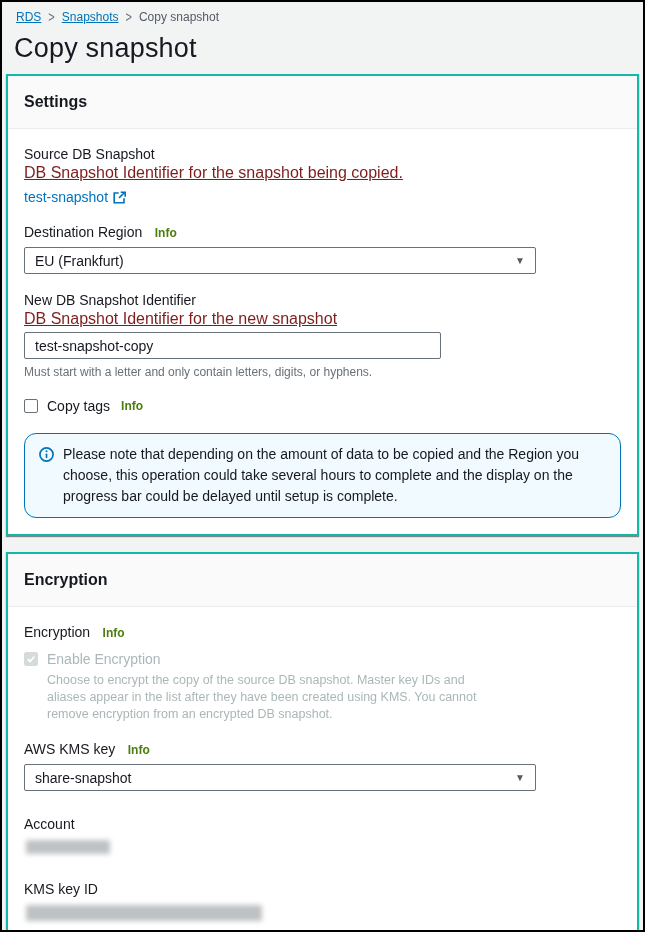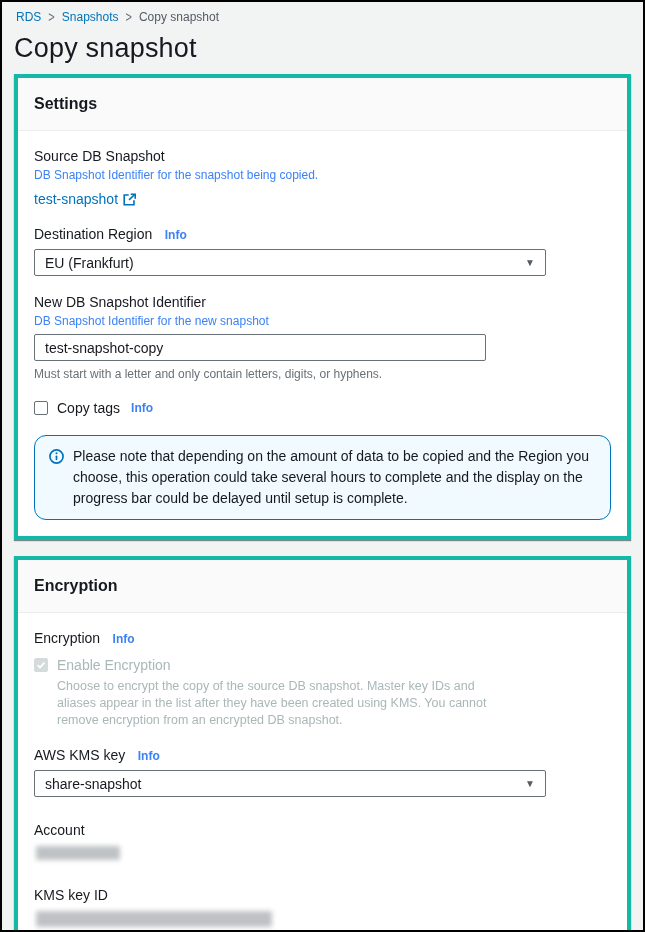--- a/index.html
+++ b/index.html
@@ -10,62 +10,62 @@
     width: 645px; height: 932px;
     border: 2px solid #000;
     background: #f2f3f3;
     display: flex; flex-direction: column;
     overflow: hidden;
   }
 
   
   .page-header { padding: 8px 14px 0 14px; }
   .breadcrumb { font-size: 12px; display: flex; align-items: center; gap: 7px; }
-  .breadcrumb a { color: #0073bb; cursor: pointer; }
+  .breadcrumb a { color: #0073bb; text-decoration: underline; cursor: pointer; }
   .crumb-sep { color: #687078; font-size: 11px; transform: scaleY(1.3); display: inline-block; }
   .crumb-current { color: #545b64; }
   .page-title { font-size: 27px; font-weight: 400; color: #16191f; margin: 9px 0 0 -2px; letter-spacing: 0.2px; }
 
   
   .card {
     background: #fff;
-    border: 4px solid #14b8a6;
+    border: 2px solid #14b8a6;
     box-shadow: 0 1px 1px 0 rgba(0,28,36,.5);
-    margin: 0 12px;
+    margin: 0 4px;
   }
   .card-settings { margin-top: 10px; }
   .card-encryption { margin-top: 16px; }
   .card-header {
     background: #fafafa;
     border-bottom: 1px solid #eaeded;
     padding: 17px 16px;
   }
   .card-header h2 { font-size: 16px; font-weight: 700; color: #16191f; }
   .card-body { padding: 16px; }
 
   .field { margin-bottom: 17px; }
   .field:last-child { margin-bottom: 0; }
   .field-label { font-size: 14px; color: #16191f; line-height: 18px; }
-  .field-desc { font-size: 12px; color: #3b82f6; line-height: 16px; margin-top: 2px; }
-  .info-link { font-size: 12px; font-weight: 700; color: #3b82f6; margin-left: 8px; cursor: pointer; text-decoration: none; }
+  .field-desc { font-size: 16px; color: #7f1d1d; line-height: 16px; margin-top: 2px; text-decoration: underline; }
+  .info-link { font-size: 12px; font-weight: 700; color: #4d7c0f; margin-left: 8px; cursor: pointer; text-decoration: none; }
 
   .res-link { display: inline-flex; align-items: center; gap: 5px; margin-top: 8px;
               font-size: 14px; color: #0073bb; cursor: pointer; text-decoration: none; }
 
   
   .select {
     width: 512px; height: 27px; margin-top: 6px;
     background: #fff; border: 1px solid #687078; border-radius: 2px;
     display: flex; align-items: center; justify-content: space-between;
     padding: 0 10px; cursor: pointer;
   }
   .select .select-value { font-size: 14px; color: #16191f; }
   .select .caret { font-size: 10px; color: #545b64; }
   .text-input {
-    width: 452px; height: 27px; margin-top: 5px;
+    width: 417px; height: 27px; margin-top: 5px;
     border: 1px solid #687078; border-radius: 2px;
     padding: 0 10px; font-size: 14px; color: #16191f;
     font-family: "Liberation Sans", sans-serif;
     background: #fff;
   }
   .hint { font-size: 12px; color: #687078; margin-top: 6px; }
 
   
   .checkbox-row { display: flex; align-items: center; gap: 9px; }
   .checkbox {

